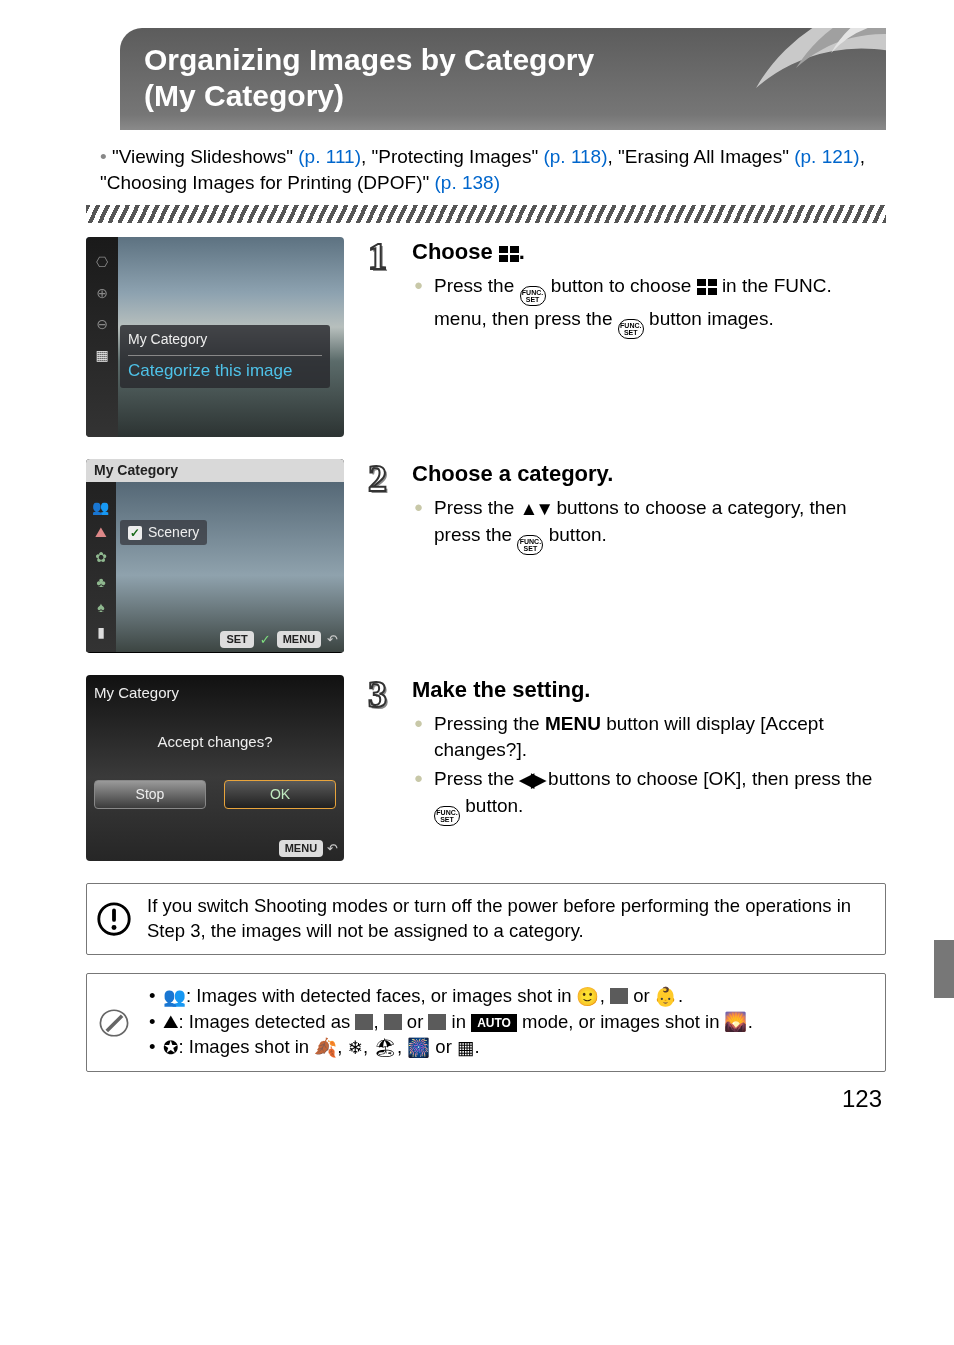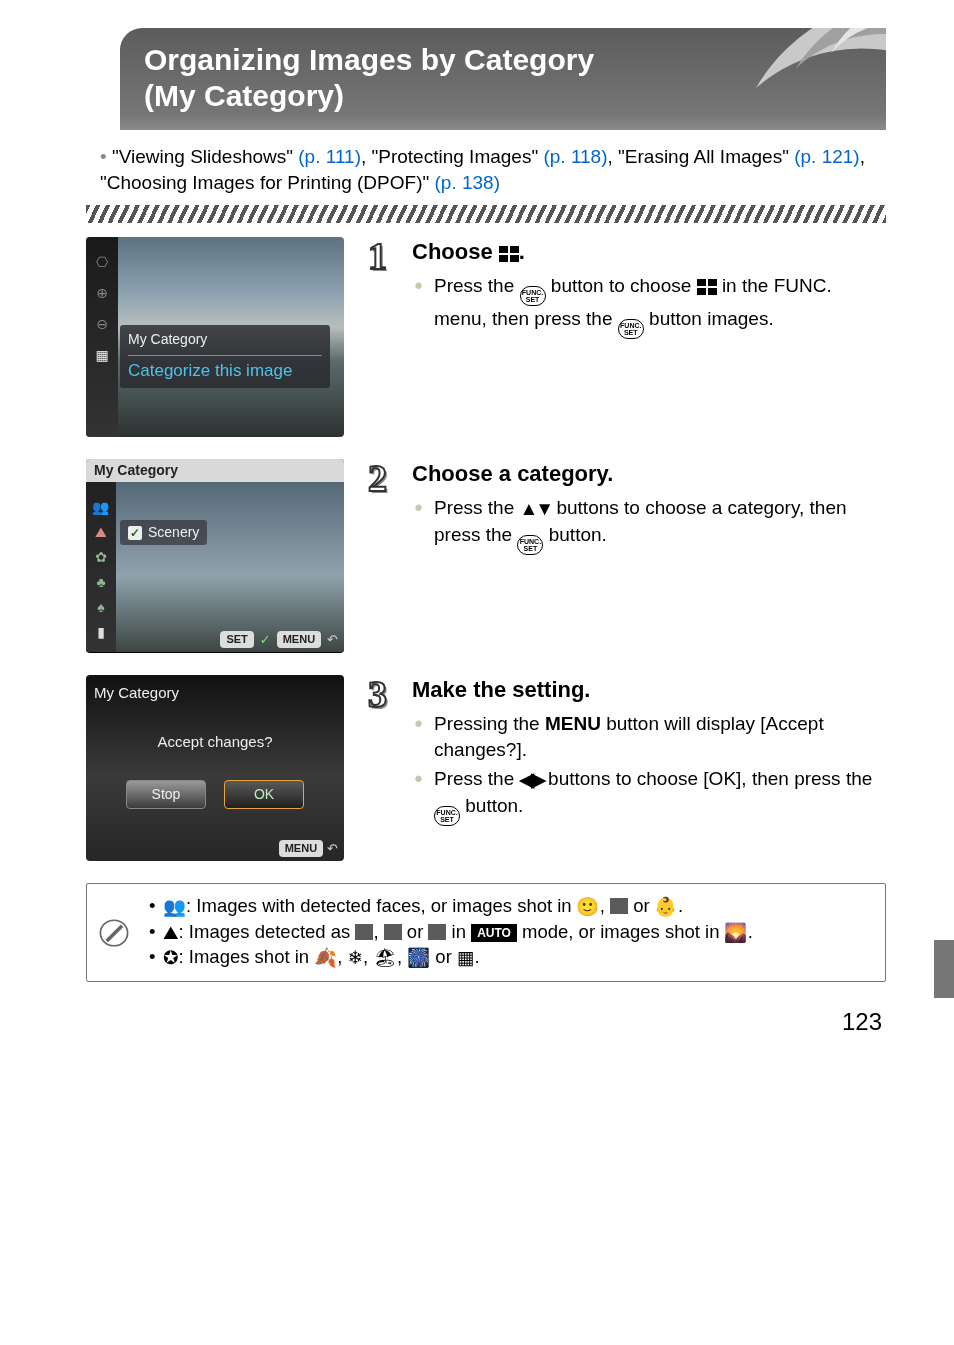--- a/index.html
+++ b/index.html
@@ -140,21 +140,21 @@
   .t3 {
     height: 186px; position: relative;
     background: linear-gradient(to bottom,#111 0%, #3a3a3a 55%, #262626 100%);
     display: flex; flex-direction: column;
     padding: 8px;
   }
   .t3 .title { color: #eee; font-size: 15px; margin-bottom: 28px; }
   .t3 .msg { color: #eee; font-size: 15px; text-align: center; margin-bottom: 28px; }
   .t3 .btnrow { display: flex; gap: 18px; justify-content: center; }
   .t3 .btn {
-    width: 80px; text-align: center; padding: 4px 0;
+    width: 112px; text-align: center; padding: 4px 0;
     font-size: 14px; border-radius: 4px;
   }
   .t3 .btn.stop {
     color: #eee;
     background: linear-gradient(to bottom,#9a9a9a,#3b3b3b);
     border: 1px solid #888;
   }
   .t3 .btn.ok {
     color: #bfe9bf;
     border: 1.5px solid #e8a43c;
@@ -176,21 +176,21 @@
   }
   .notebox .nicon {
     position: absolute; left: 8px; top: 50%; transform: translateY(-50%);
     width: 38px; height: 38px; display: flex;
     align-items: center; justify-content: center;
   }
   .note2 ul { list-style: none; }
   .note2 li { padding-left: 16px; position: relative; }
   .note2 li::before { content: "•"; position: absolute; left: 2px; }
 
-  .pagenum { text-align: right; font-size: 24px; margin-top: 24px; padding-right: 4px; }
+  .pagenum { text-align: right; font-size: 24px; margin-top: 11px; padding-right: 4px; }
 
   
   .ic { display: inline-block; vertical-align: middle; font-family: Arial,sans-serif; }
   .funcset {
     display: inline-flex; width: 26px; height: 20px; border: 1.6px solid #000;
     border-radius: 11px; align-items: center; justify-content: center;
     font-size: 7px; line-height: 7px; font-weight: bold; text-align: center;
     vertical-align: -3px;
   }
   .funcset span { display:block; }
@@ -345,20 +345,30 @@
           <li>
             <span>Press the </span><span class="ic lrarr">◀▶</span><span> buttons to choose [OK], then press the </span><span class="funcset">
                 <span>FUNC.<br>SET</span>
               </span><span> button.</span>
           </li>
         </ul>
       </div>
     </div>
   </div>
 
+  <div class="notebox">
+    <div class="nicon">
+      <svg viewBox="0 0 40 40" width="38" height="38">
+          <circle cx="20" cy="20" r="16" fill="none" stroke="#000" stroke-width="3"></circle>
+          <rect x="18" y="9" width="4" height="14" rx="2" fill="#000"></rect>
+          <circle cx="20" cy="29" r="2.6" fill="#000"></circle>
+        </svg>
+    </div>
+    <div>If you switch Shooting modes or turn off the power before performing the operations in Step 3, the images will not be assigned to a category.</div>
+  </div>
 
   <div class="notebox note2">
     <div class="nicon">
       <svg viewBox="0 0 40 40" width="34" height="34">
         <ellipse cx="20" cy="20" rx="16" ry="15" fill="none" stroke="#666" stroke-width="2"></ellipse>
         <path d="M10 28 L28 10 L31 13 L13 31 Z" fill="#666"></path>
       </svg>
     </div>
     <ul>
       <li>

